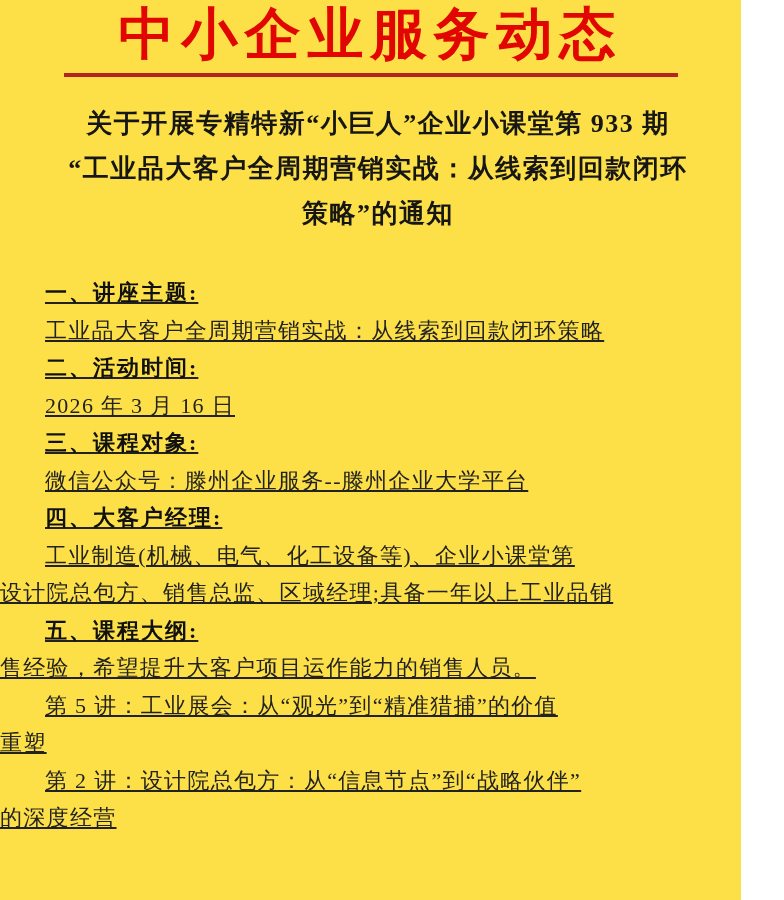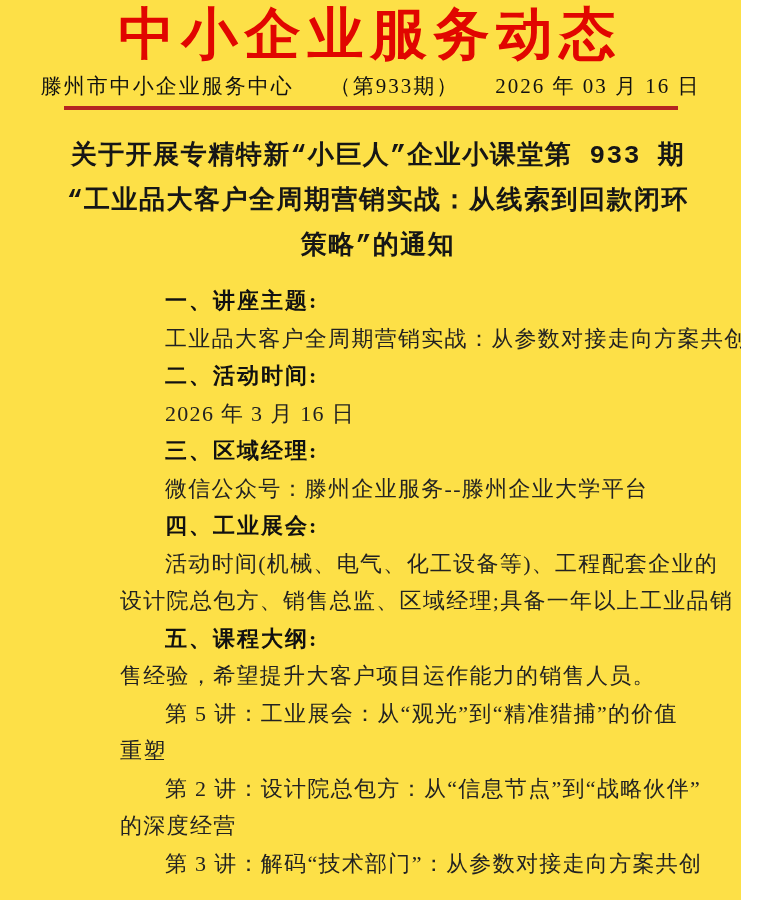--- a/index.html
+++ b/index.html
@@ -44,82 +44,76 @@
   .rule {
     margin: 7px auto 0 auto;
     width: 614px;
     height: 4px;
     background: #b42521;
   }
   
   .doc-title {
     margin-top: 24px;
     text-align: center;
-    font-family: Liberation Mono, monospace;
+    font-family: Liberation Serif, serif;
     font-weight: 700;
     font-size: 26px;
     line-height: 45px;
     letter-spacing: 1.5px;
     color: #161616;
     padding-left: 15px;
   }
   .doc-title div { white-space: nowrap; }
   
   .doc-body {
-    margin-top: 13px;
-    padding-left: 120px;
+    margin-top: 38px;
     font-size: 22px;
     letter-spacing: 1.3px;
     color: #222;
+    text-decoration: underline;
   }
   .doc-body .line {
     height: 37.5px;
     line-height: 37.5px;
     white-space: nowrap;
   }
   .doc-body .indent { padding-left: 45px; }
   .doc-body .heading {
     font-weight: 700;
     color: #111;
     letter-spacing: 2px;
   }
 </style>
 </head>
 <body>
 
 <div class="page">
 
   <h1 class="masthead">中小企业服务动态</h1>
 
-  <div class="info-line">
-    <span>滕州市中小企业服务中心</span>
-    <span>（第933期）</span>
-    <span>2026 年 03 月 16 日</span>
-  </div>
 
   <div class="rule"></div>
 
   <div class="doc-title">
     <div>关于开展专精特新“小巨人”企业小课堂第 933 期</div>
     <div>“工业品大客户全周期营销实战：从线索到回款闭环</div>
     <div>策略”的通知</div>
   </div>
 
   <div class="doc-body">
     <div class="line heading indent">一、讲座主题:</div>
-    <div class="line indent">工业品大客户全周期营销实战：从参数对接走向方案共创</div>
+    <div class="line indent">工业品大客户全周期营销实战：从线索到回款闭环策略</div>
     <div class="line heading indent">二、活动时间:</div>
     <div class="line indent">2026 年 3 月 16 日</div>
-    <div class="line heading indent">三、区域经理:</div>
+    <div class="line heading indent">三、课程对象:</div>
     <div class="line indent">微信公众号：滕州企业服务--滕州企业大学平台</div>
-    <div class="line heading indent">四、工业展会:</div>
-    <div class="line indent">活动时间(机械、电气、化工设备等)、工程配套企业的</div>
+    <div class="line heading indent">四、大客户经理:</div>
+    <div class="line indent">工业制造(机械、电气、化工设备等)、企业小课堂第</div>
     <div class="line">设计院总包方、销售总监、区域经理;具备一年以上工业品销</div>
     <div class="line heading indent">五、课程大纲:</div>
     <div class="line">售经验，希望提升大客户项目运作能力的销售人员。</div>
     <div class="line indent">第 5 讲：工业展会：从“观光”到“精准猎捕”的价值</div>
     <div class="line">重塑</div>
     <div class="line indent">第 2 讲：设计院总包方：从“信息节点”到“战略伙伴”</div>
     <div class="line">的深度经营</div>
-    <div class="line indent">第 3 讲：解码“技术部门”：从参数对接走向方案共创</div>
   </div>
 
 </div>
 
 </body></html>

